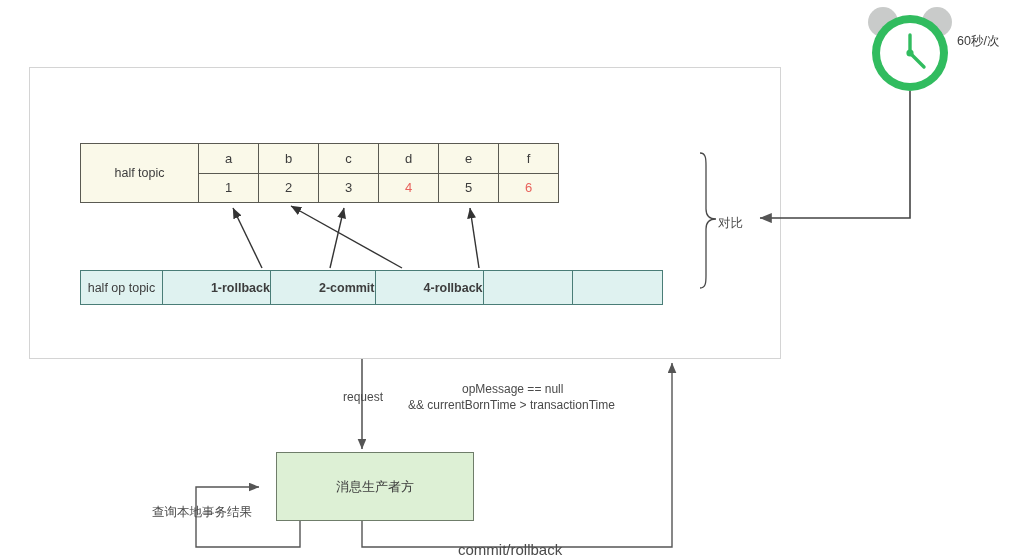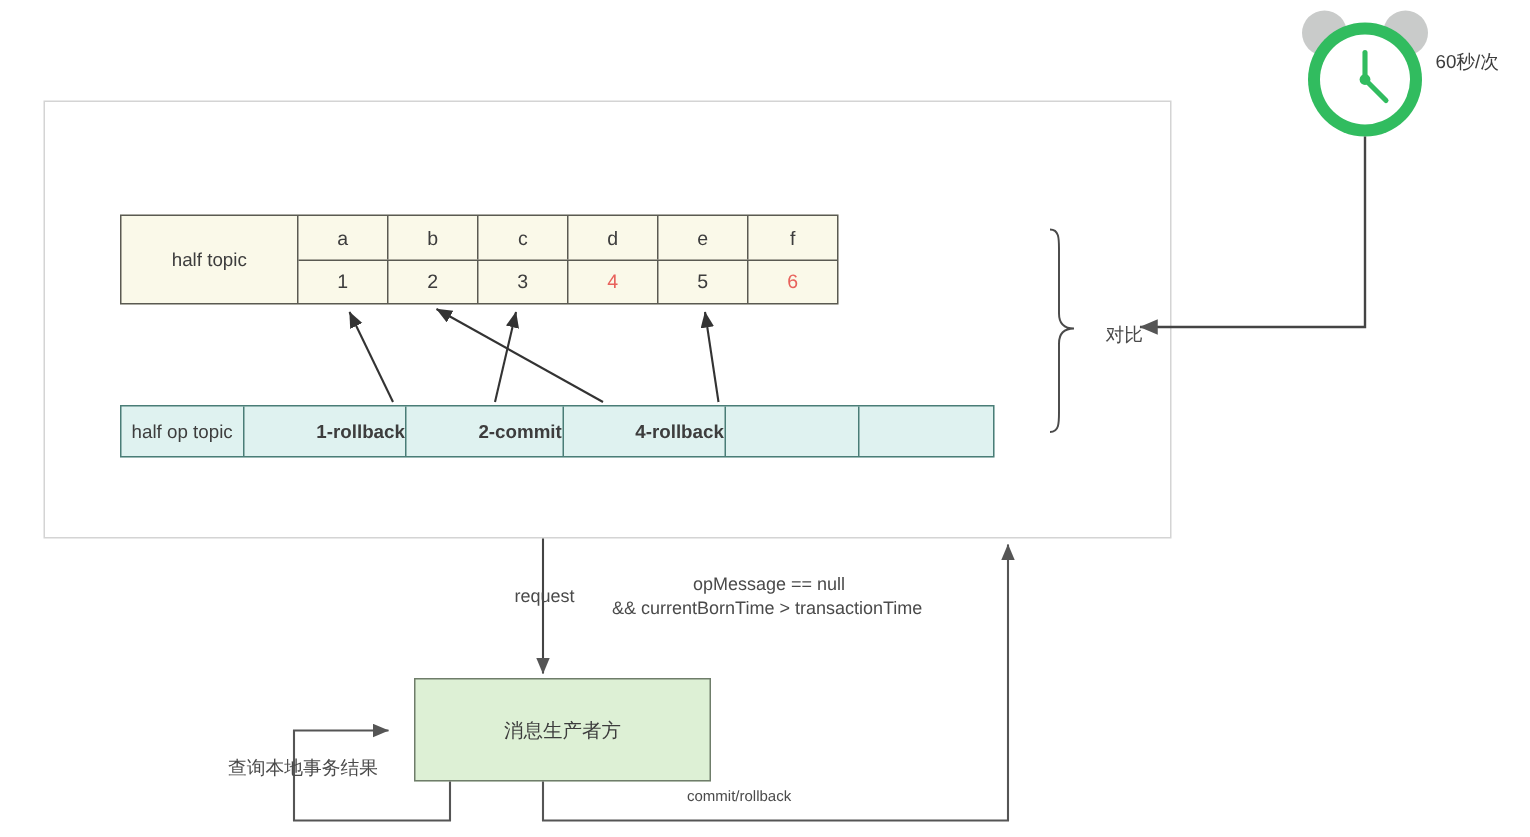--- a/index.html
+++ b/index.html
@@ -186,26 +186,26 @@
     white-space: nowrap;
   }
 
   
   .lbl {
     position: absolute;
     font-size: 12px;
     color: #4a4a4a;
     white-space: nowrap;
   }
-  .lbl-compare   { left: 737px; top: 215px; font-size: 12.5px; }
+  .lbl-compare   { left: 718px; top: 215px; font-size: 12.5px; }
   .lbl-request   { left: 343px; top: 390px; }
   .lbl-cond1     { left: 462px; top: 382px; }
   .lbl-cond2     { left: 408px; top: 398px; }
   .lbl-query     { left: 152px; top: 504px; font-size: 12.5px; }
-  .lbl-commit    { left: 458px; top: 526px; font-size: 10px; }
+  .lbl-commit    { left: 458px; top: 541px; font-size: 15px; }
 </style>
 </head>
 <body>
 
 <div id="canvas">
 
   <div class="outer-box"></div>
 
   <div class="half-topic">
     <div class="ht-label">half topic</div>

